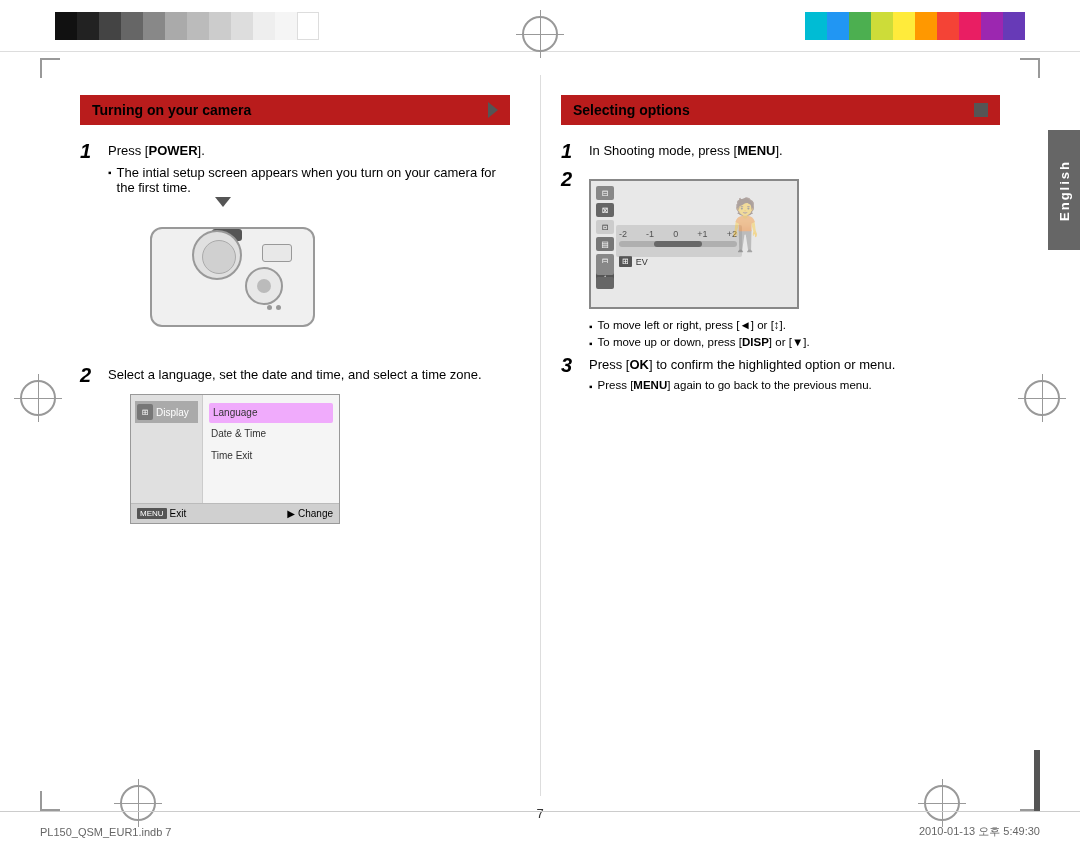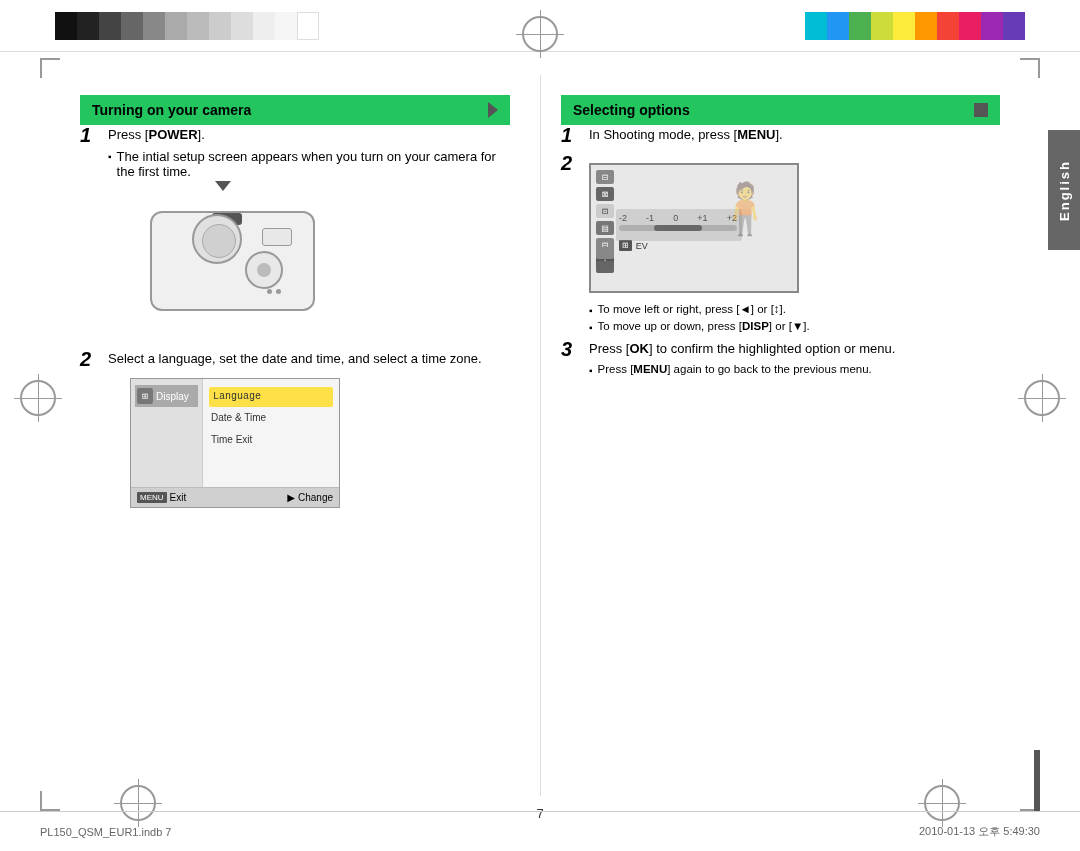--- a/index.html
+++ b/index.html
@@ -72,27 +72,28 @@
     }
     
     .right-col {
       width: 50%;
       padding: 20px 60px 20px 20px;
       border-left: 1px solid #ddd;
     }
 
     
     .section-header {
-      background: #22c55e;
+      background: #b91c1c;
       padding: 7px 12px;
       font-weight: bold;
       font-size: 14px;
       display: flex;
       align-items: center;
       justify-content: space-between;
+      margin-bottom: 16px;
     }
     .section-header-arrow {
       width: 0; height: 0;
       border-top: 8px solid transparent;
       border-bottom: 8px solid transparent;
       border-left: 10px solid #555;
     }
     .section-header-square {
       width: 14px; height: 14px;
       background: #555;
@@ -520,21 +521,21 @@
 
         <div class="setup-screen">
           <div class="setup-screen-inner">
             <div class="setup-left-panel" style="padding-bottom:24px;">
               <div class="setup-left-item active">
                 <div class="setup-icon">⊞</div>
                 <span>Display</span>
               </div>
             </div>
             <div class="setup-right-panel">
-              <div class="setup-right-item" style="background:#fde047;padding:2px 4px;border-radius:2px;font-family:Liberation Mono, monospace;">Language</div>
+              <div class="setup-right-item" style="background:#f0abfc;padding:2px 4px;border-radius:2px;">Language</div>
               <div class="setup-right-item">Date &amp; Time</div>
               <div class="setup-right-item">Time Exit</div>
             </div>
           </div>
           <div class="setup-bottom">
             <div class="setup-bottom-label">
               <span class="menu-icon-small">MENU</span>
               <span> Exit</span>
             </div>
             <div class="setup-bottom-label">

